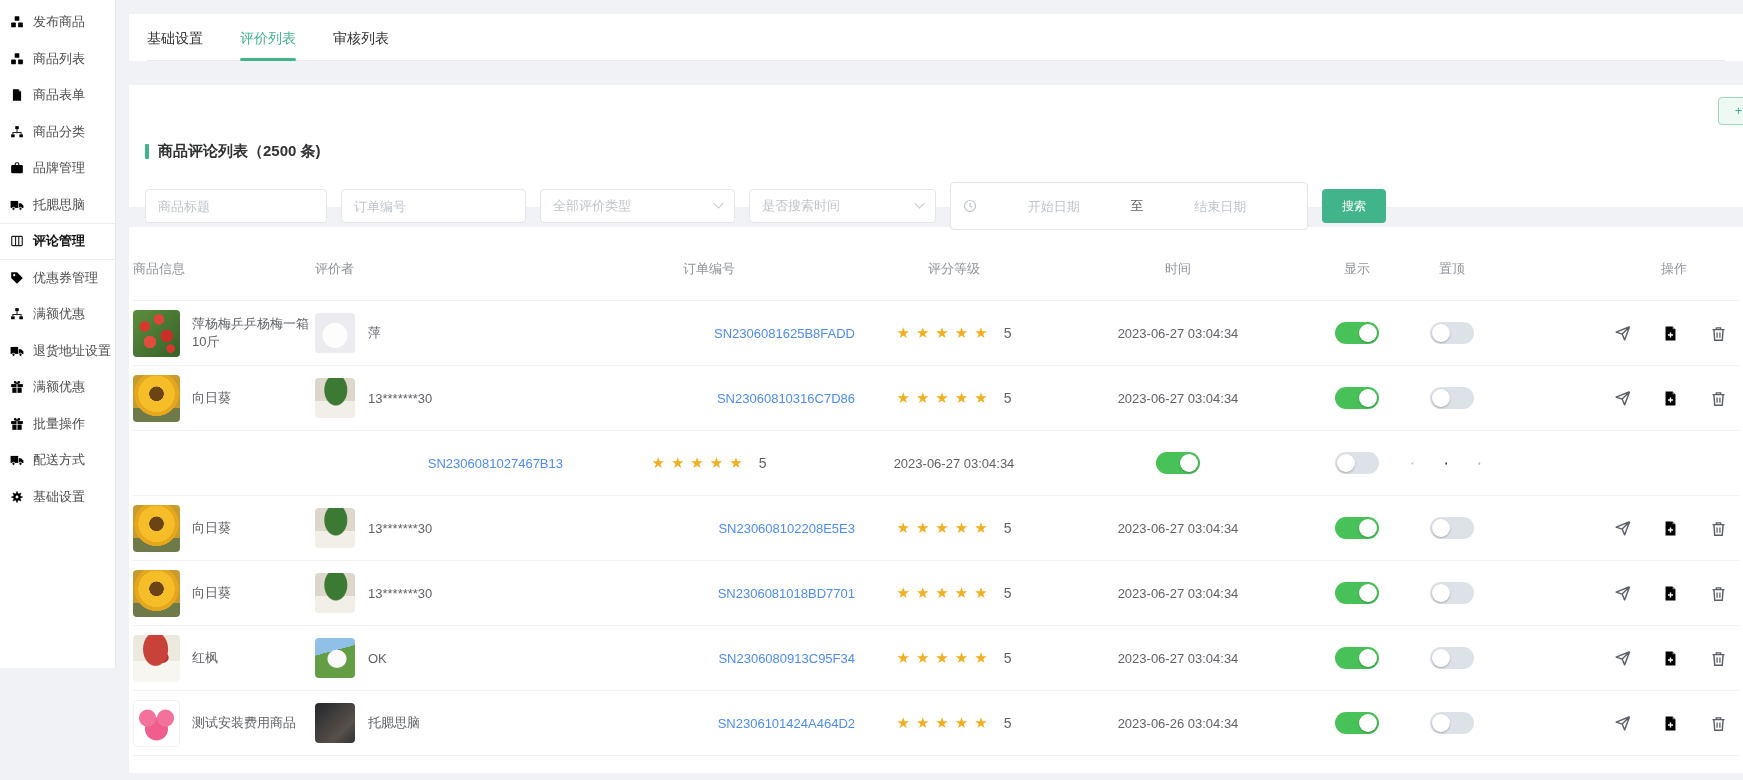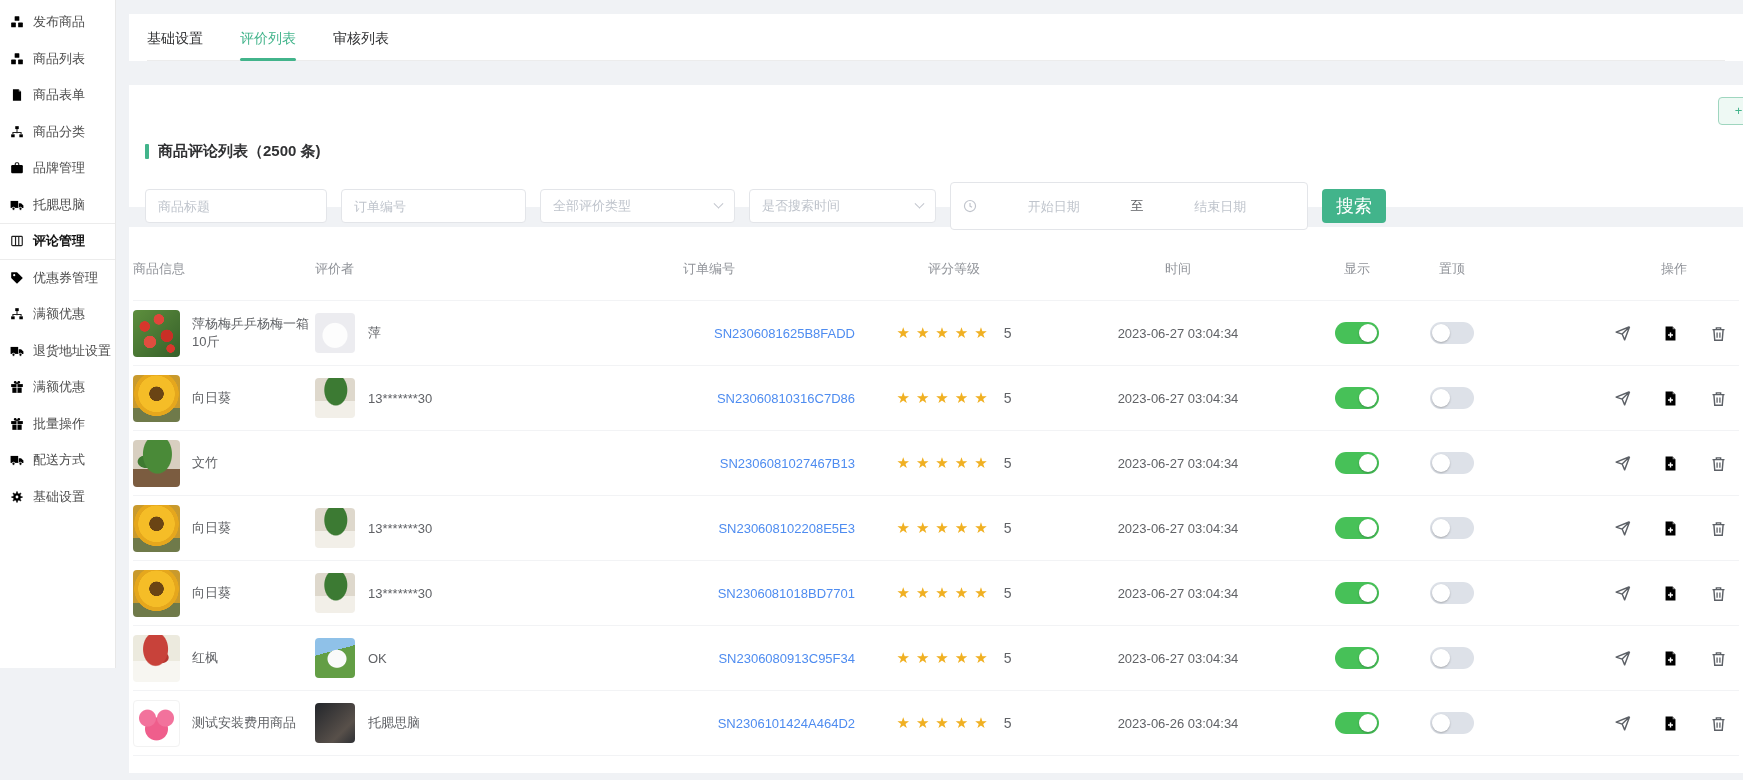--- a/index.html
+++ b/index.html
@@ -75,21 +75,21 @@
     display:flex; align-items:center; padding:0 12px; gap:2px;
   }
   .clock { width:14px; height:14px; color:#c0c4cc; flex:none; }
   .d-input {
     border:none; outline:none; flex:1; min-width:0; text-align:center;
     font-size:13px; color:#606266; font-family:inherit; background:transparent;
   }
   .d-sep { color:#606266; flex:none; }
   .search-btn {
     height:34px; width:64px; border:none; border-radius:4px; background:var(--accent);
-    color:#fff; font-size:18px; cursor:pointer; font-family:inherit;
+    color:#fff; font-size:12px; cursor:pointer; font-family:inherit;
   }
 
   
   .table-card { margin-top:20px; height:546px; padding:0 4px; }
   .t-head, .t-row {
     display:grid;
     grid-template-columns:182px 248px 292px 198px 250px 108px 82px 1fr;
     align-items:center;
   }
   .t-head { height:74px; padding-top:10px; color:#909399; border-bottom:1px solid #f2f3f5; }
@@ -434,24 +434,20 @@
               </svg>
               <svg class="act">
                 <use href="#ic-fileplus"></use>
               </svg>
               <svg class="act">
                 <use href="#ic-trash"></use>
               </svg>
             </div>
           </div>
           <div class="t-row">
-    <div class="cell cell-product">
-      <div class="photo ph-fern"></div>
-      <span>文竹</span>
-    </div>
     <div class="cell cell-reviewer"></div>
     <div class="cell cell-order"><a class="order-link">SN2306081027467B13</a></div>
     <div class="cell cell-rating">
       <span class="stars">★★★★★</span>
       <span class="rate-num">5</span>
     </div>
     <div class="cell cell-time">2023-06-27 03:04:34</div>
     <div class="cell cell-show">
               <span class="toggle on">
                 <span class="knob"></span>

